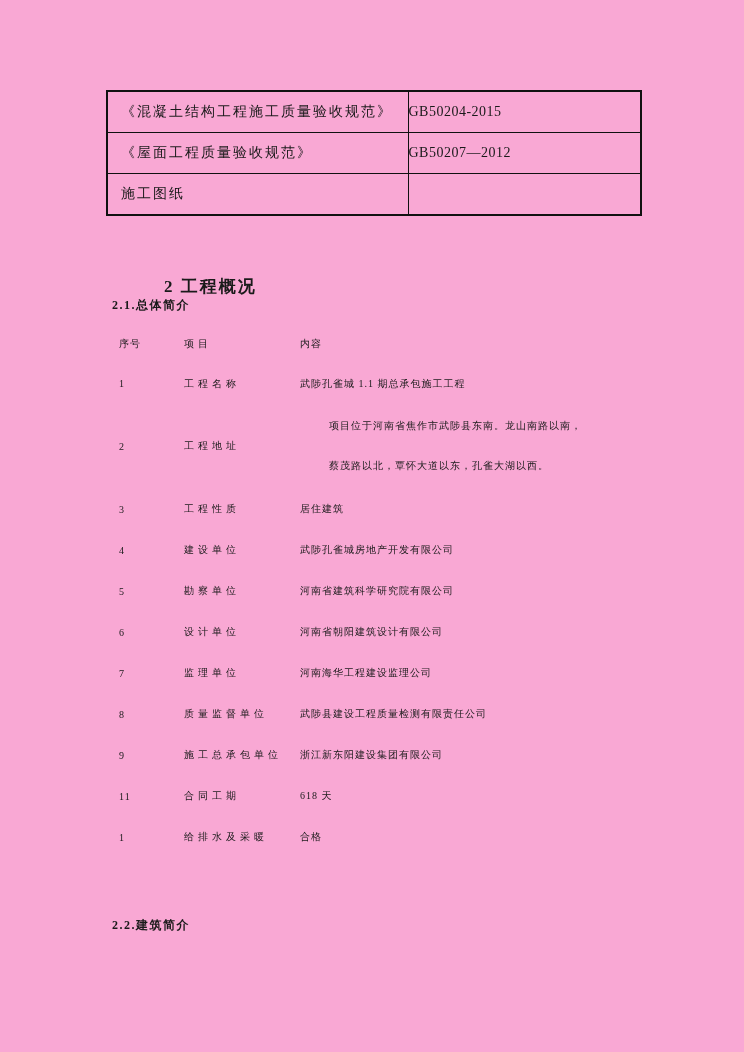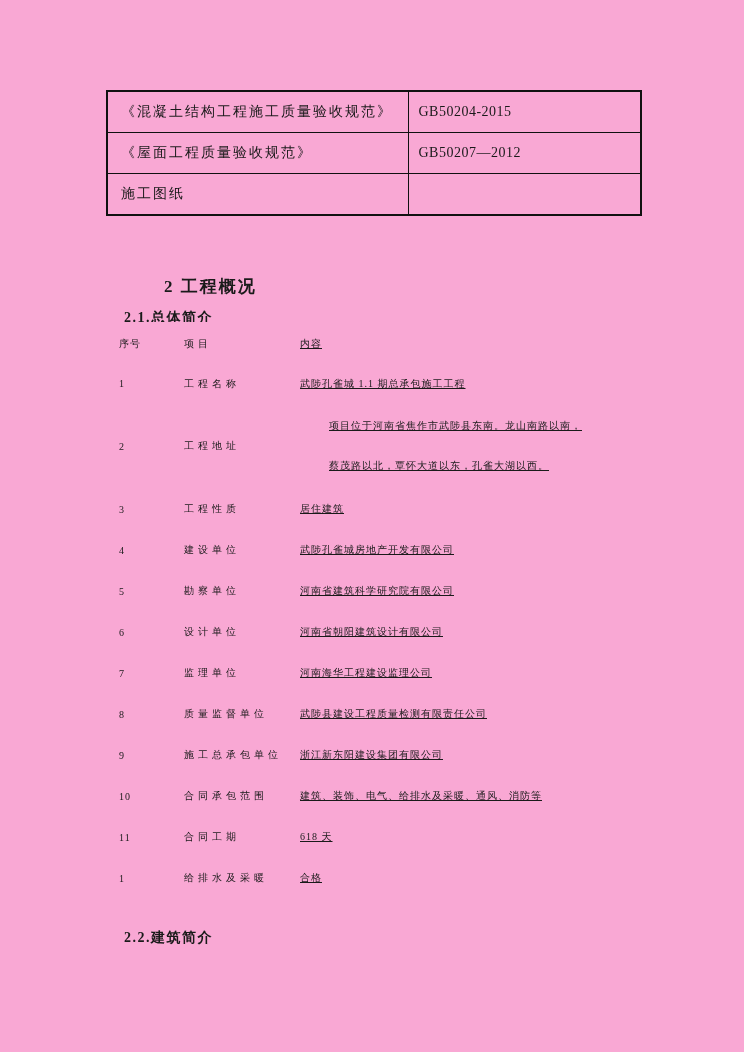--- a/index.html
+++ b/index.html
@@ -37,39 +37,39 @@
   .ref-table td {
     border: 1px solid #111111;
     height: 40px;
     vertical-align: middle;
     padding: 0 6px 0 13px;
     font-size: 14px;
     overflow: hidden;
     white-space: nowrap;
   }
   .ref-table td.ref-title { letter-spacing: 2px; }
-  .ref-table td.ref-code  { letter-spacing: 0.5px; padding-left: 10px; }
+  .ref-table td.ref-code  { letter-spacing: 0.5px; padding-left: 0; }
 
   
   .sec-heading {
     position: absolute;
     left: 148px;
     top: 259px;
     font-size: 17px;
     font-weight: bold;
     letter-spacing: 2px;
     margin: 16px;
   }
   .sub-heading {
     position: absolute;
     left: 108px;
-    font-size: 14px;
+    font-size: 12px;
     font-weight: bold;
     letter-spacing: 1.5px;
-    margin: 16px;
+    margin: 4px;
   }
   .sub-heading.first  { top: 293px; }
   .sub-heading.second { top: 913px; }
 
   
   .ov-table {
     left: 104px;
     top: 322px;
     width: 544px;
     border: 2px solid #111111;
@@ -80,21 +80,21 @@
     font-size: 10px;
     padding: 0 4px 0 10px;
     overflow: hidden;
   }
   .ov-table tr       { height: 41px; }
   .ov-table tr.hdr   { height: 39px; }
   .ov-table tr.r1    { height: 40px; }
   .ov-table tr.tall  { height: 85px; }
   .ov-table td.c-no   { letter-spacing: 1px; }
   .ov-table td.c-item { letter-spacing: 4px; padding-left: 24px; white-space: nowrap; }
-  .ov-table td.c-cont { letter-spacing: 1px; padding-left: 8px; white-space: nowrap; text-decoration: underline; }
+  .ov-table td.c-cont { letter-spacing: 1px; padding-left: 8px; white-space: nowrap; }
   .addr-line {
     display: block;
     line-height: 40px;
     white-space: nowrap;
     margin-left: 29px;
   }
 </style>
 </head>
 <body>
 
@@ -178,25 +178,20 @@
         <td class="c-no">8</td>
         <td class="c-item">质量监督单位</td>
         <td class="c-cont">武陟县建设工程质量检测有限责任公司</td>
       </tr>
       <tr>
         <td class="c-no">9</td>
         <td class="c-item">施工总承包单位</td>
         <td class="c-cont">浙江新东阳建设集团有限公司</td>
       </tr>
       <tr>
-        <td class="c-no">10</td>
-        <td class="c-item">合同承包范围</td>
-        <td class="c-cont">建筑、装饰、电气、给排水及采暖、通风、消防等</td>
-      </tr>
-      <tr>
         <td class="c-no">11</td>
         <td class="c-item">合同工期</td>
         <td class="c-cont">618 天</td>
       </tr>
       <tr>
         <td class="c-no">1</td>
         <td class="c-item">给排水及采暖</td>
         <td class="c-cont">合格</td>
       </tr>
     </tbody>

